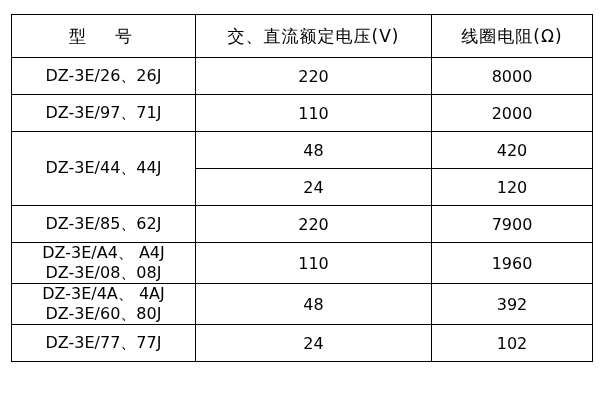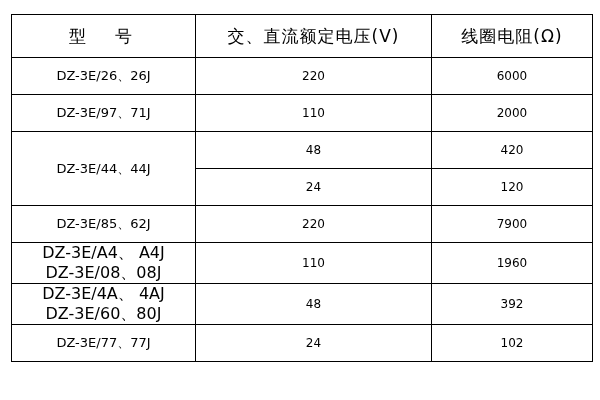--- a/index.html
+++ b/index.html
@@ -44,29 +44,29 @@
     letter-spacing: 1px;
   }
   .hdr-model {
     letter-spacing: 6px;
   }
   .cell {
     height: 36px;
     font-size: 16px;
   }
   .cell-model {
-    font-size: 13px;
+    font-size: 16px;
   }
   .cell-model.two-line {
     font-size: 16px;
     line-height: 1.25;
   }
   .cell-model.two-line .l2 { display: block; }
   .num {
-    font-size: 12px;
+    font-size: 16px;
   }
   .thick-top { border-top-width: 2px; }
 </style>
 </head>
 <body>
 
 <div id="page">
 
   <table class="spec">
     <thead>
@@ -74,21 +74,21 @@
         <th class="hdr hdr-model col-model">型　号</th>
         <th class="hdr col-volt">交、直流额定电压(V)</th>
         <th class="hdr col-res">线圈电阻(Ω)</th>
       </tr>
     </thead>
     <tbody>
 
       <tr>
         <td class="cell cell-model col-model">DZ-3E/26、26J</td>
         <td class="cell num col-volt">220</td>
-        <td class="cell num col-res">6000</td>
+        <td class="cell num col-res">8000</td>
       </tr>
 
       <tr>
         <td class="cell cell-model col-model">DZ-3E/97、71J</td>
         <td class="cell num col-volt">110</td>
         <td class="cell num col-res">2000</td>
       </tr>
 
       <tr>
         <td class="cell cell-model col-model" rowspan="2">DZ-3E/44、44J</td>

